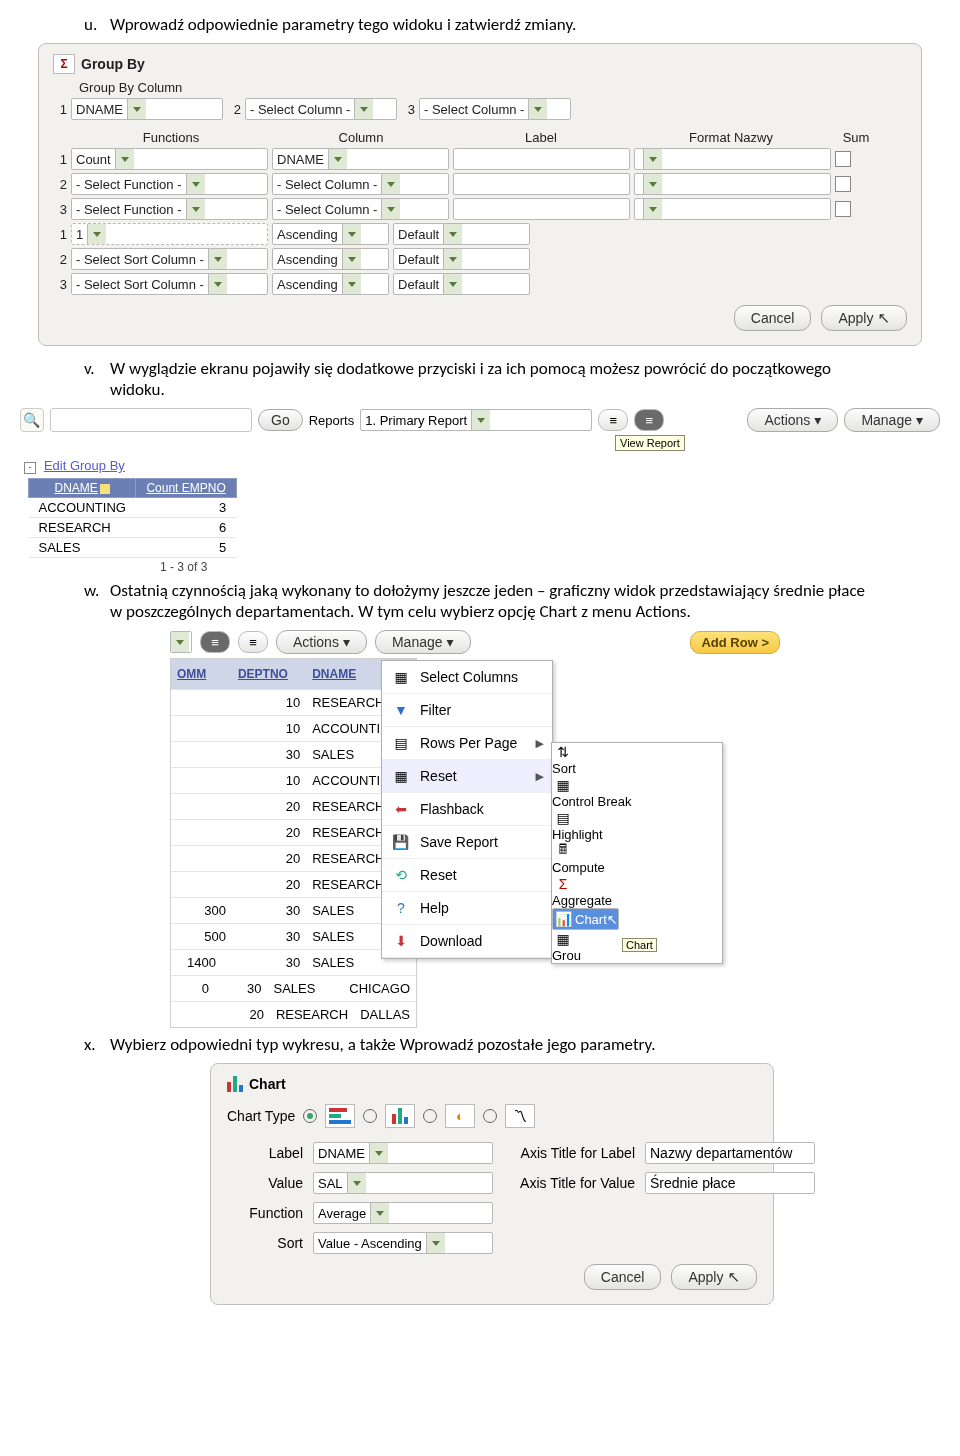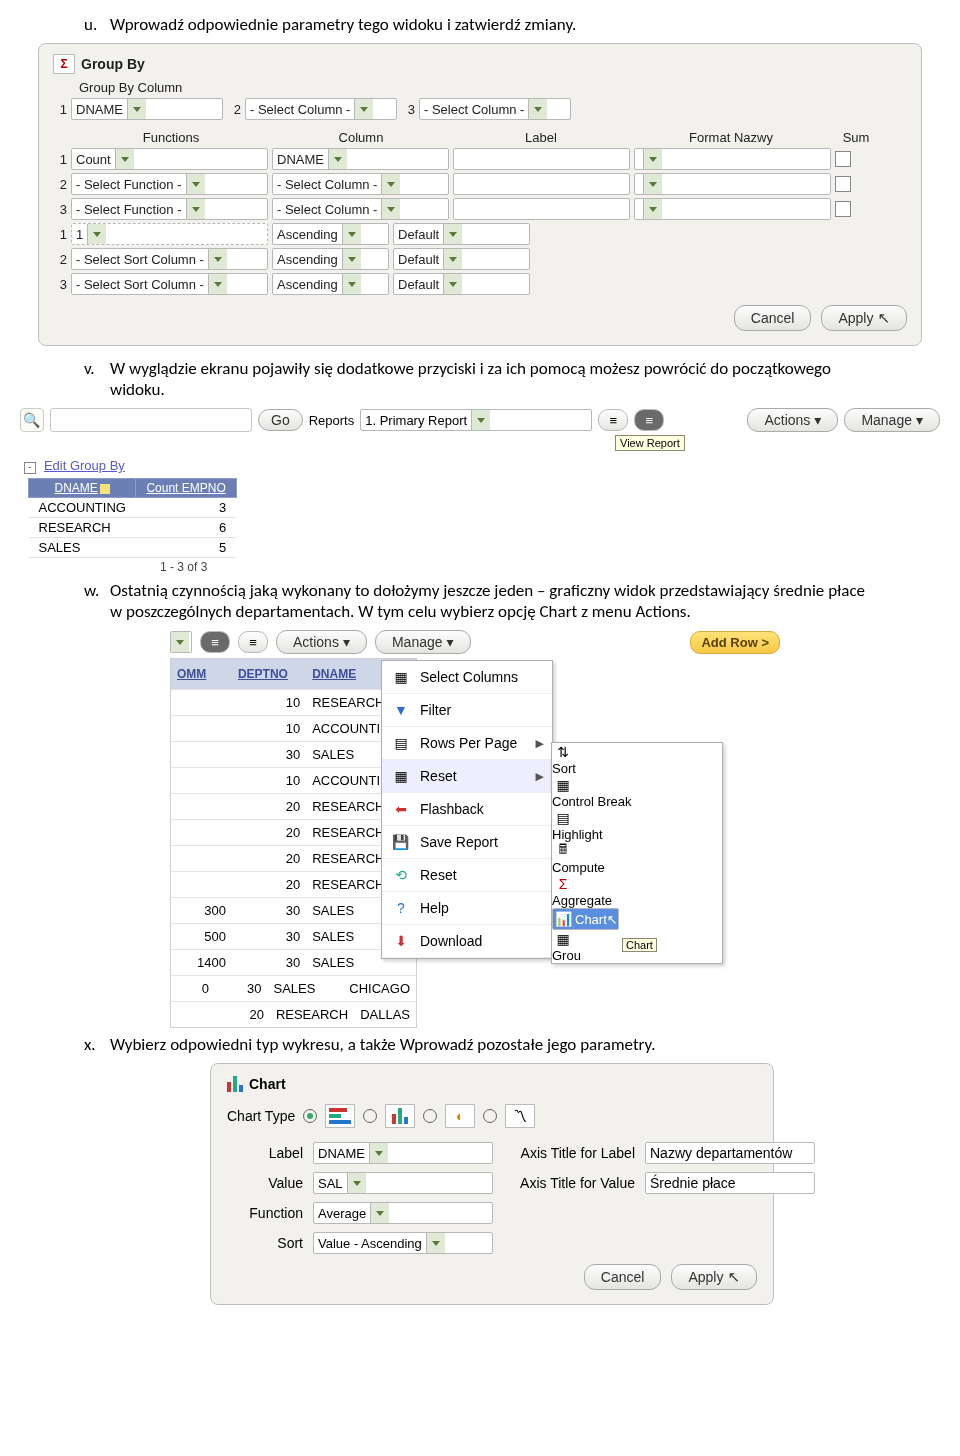--- a/index.html
+++ b/index.html
@@ -378,21 +378,21 @@
           <div style="width:55px;text-align:right">300</div>
           <div style="width:70px;text-align:right">30</div>
           <div style="width:110px">SALES</div>
         </div>
         <div class="ab-row">
           <div style="width:55px;text-align:right">500</div>
           <div style="width:70px;text-align:right">30</div>
           <div style="width:110px">SALES</div>
         </div>
         <div class="ab-row">
-          <div style="width:55px;text-align:right">1400</div>
+          <div style="width:55px;text-align:center">1400</div>
           <div style="width:70px;text-align:right">30</div>
           <div style="width:110px">SALES</div>
         </div>
         <div class="ab-row">
           <div style="width:55px;text-align:right">0</div>
           <div style="width:70px;text-align:right">30</div>
           <div style="width:110px">SALES</div>
           <div style="width:80px">CHICAGO</div>
         </div>
         <div class="ab-row">

